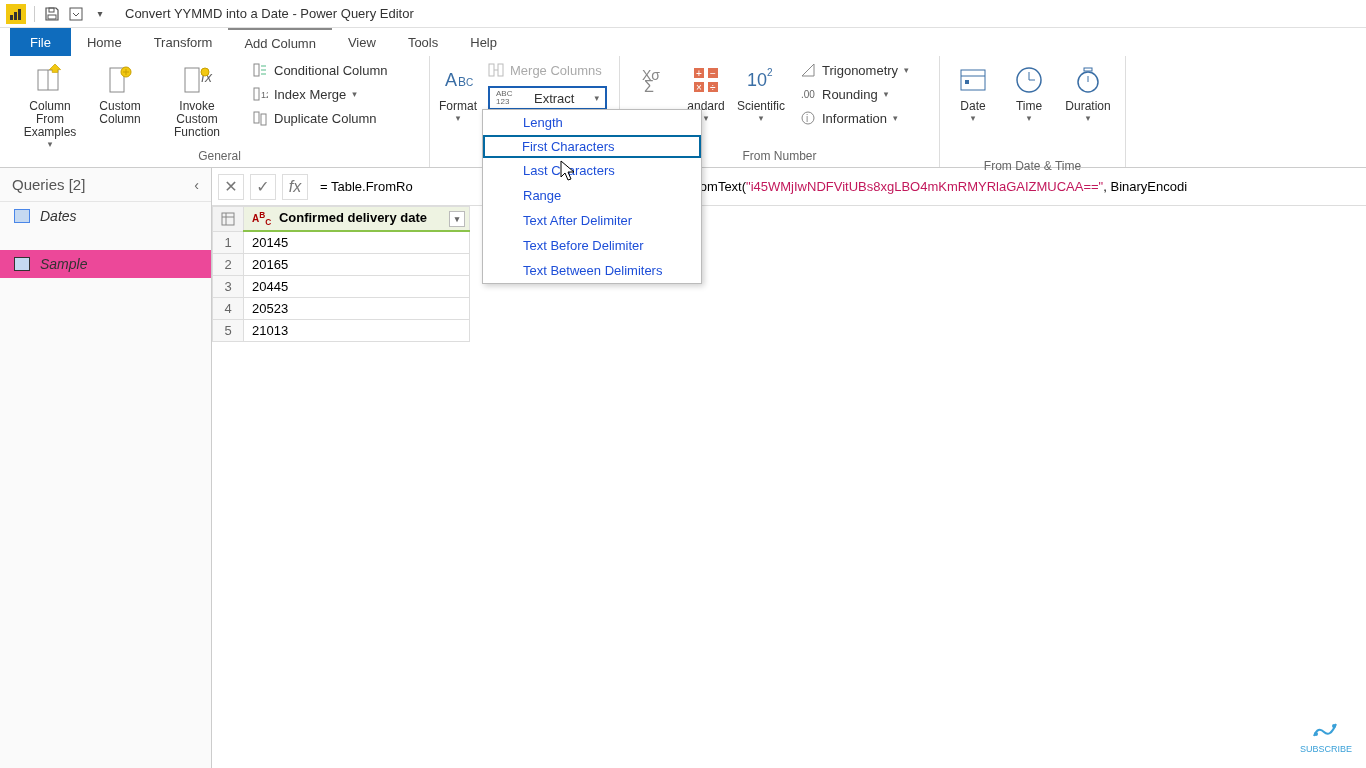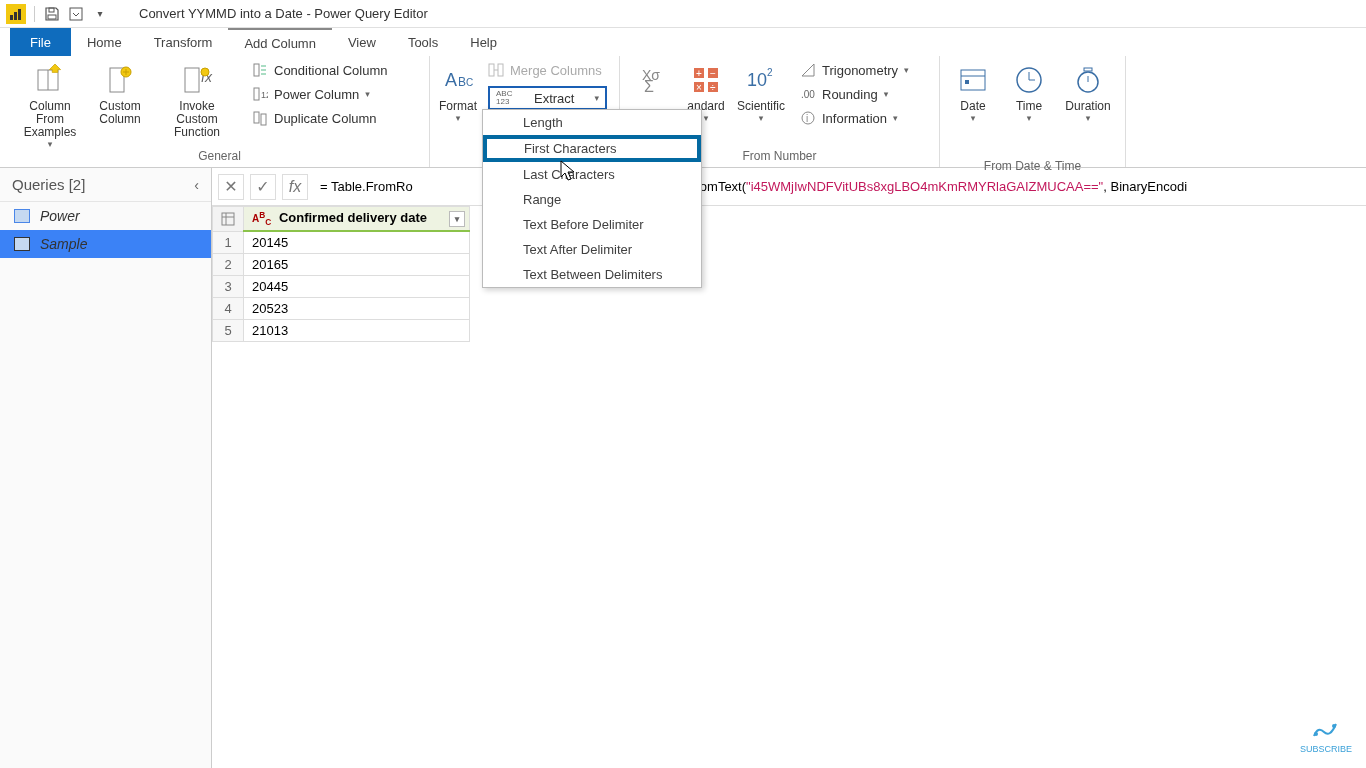--- a/index.html
+++ b/index.html
@@ -2,21 +2,21 @@
 <html><head>
 <meta charset="utf-8">
 <style>
 * { margin: 0; padding: 0; box-sizing: border-box; font-family: "Segoe UI", Tahoma, sans-serif; }
 body { background: #fff; width: 1366px; height: 768px; overflow: hidden; position: relative; }
 
 
 .titlebar { height: 28px; background: #fff; display: flex; align-items: center; padding: 0 6px; gap: 6px; border-bottom: 1px solid #e0e0e0; }
 .titlebar .app-icon { width: 20px; height: 20px; background: #f2c811; display: flex; align-items: center; justify-content: center; font-size: 12px; }
 .titlebar .qat-icon { width: 18px; height: 18px; color: #555; display: flex; align-items: center; justify-content: center; }
-.titlebar .title-text { margin-left: 24px; font-size: 13px; color: #333; }
+.titlebar .title-text { margin-left: 10px; font-size: 13px; color: #333; }
 .titlebar .qat-sep { border-left: 1px solid #ccc; height: 16px; margin: 0 2px; }
 
 
 .ribbon-tabs { height: 28px; background: #fff; display: flex; align-items: stretch; padding-left: 10px; }
 .ribbon-tabs .tab { padding: 0 16px; display: flex; align-items: center; font-size: 13px; color: #444; cursor: pointer; }
 .ribbon-tabs .tab.file { background: #0f6cbd; color: #fff; padding: 0 20px; }
 .ribbon-tabs .tab.active { background: #fff; border-top: 2px solid #888; font-weight: 400; }
 
 
 .ribbon { height: 112px; background: #fff; border-bottom: 1px solid #ccc; display: flex; position: relative; padding-left: 10px; }
@@ -32,34 +32,34 @@
 .stack { display: flex; flex-direction: column; gap: 4px; justify-content: center; }
 .small-btn { display: flex; align-items: center; gap: 6px; font-size: 13px; color: #333; padding: 2px 4px; cursor: pointer; white-space: nowrap; }
 .small-btn .icn { width: 16px; height: 16px; display: inline-flex; align-items: center; justify-content: center; }
 .small-btn.disabled { color: #aaa; }
 
 .extract-btn { border: 2px solid #1a5fb4; padding: 2px 6px; display: flex; align-items: center; gap: 20px; background: #fff; }
 .extract-btn .mini-icon { width: 18px; display: inline-flex; flex-direction: column; font-size: 8px; line-height: 8px; color: #666; }
 
 
 .dropdown { position: absolute; top: 53px; left: 482px; width: 220px; background: #fff; border: 1px solid #bbb; box-shadow: 2px 2px 6px rgba(0,0,0,0.2); z-index: 100; }
-.dropdown .item { padding: 5px 20px 5px 40px; font-size: 13px; color: #404040; cursor: pointer; }
-.dropdown .item.highlighted { border: 4px solid #0369a1; padding: 2px 17px 2px 37px; font-weight: 500; }
+.dropdown .item { padding: 5px 20px 5px 40px; font-size: 13px; color: #1d4ed8; cursor: pointer; }
+.dropdown .item.highlighted { border: 2px solid #0369a1; padding: 2px 17px 2px 37px; font-weight: 500; }
 
 
 .cursor { position: absolute; top: 160px; left: 560px; z-index: 200; pointer-events: none; }
 
 
 .workarea { display: flex; height: calc(768px - 28px - 28px - 112px); }
 .queries-panel { width: 212px; border-right: 1px solid #ccc; background: #fafafa; display: flex; flex-direction: column; }
 .queries-header { display: flex; align-items: center; justify-content: space-between; padding: 8px 12px; font-size: 15px; color: #555; border-bottom: 1px solid #e5e5e5; }
 .queries-header .collapse { cursor: pointer; color: #666; font-size: 14px; }
 .query-item { display: flex; align-items: center; gap: 10px; padding: 6px 14px; font-size: 14px; color: #333; cursor: pointer; }
 .query-item .tbl-icon { width: 16px; height: 14px; border: 1px solid #4a86e8; background: linear-gradient(#c5d9f1,#c5d9f1); position: relative; }
-.query-item.selected { background: #3b82f6; }
+.query-item.selected { background: #ec4899; margin-top: 20px; }
 .query-item.selected .tbl-icon { border-color: #333; }
 .query-item .name { font-style: italic; }
 
 .main { flex: 1; display: flex; flex-direction: column; }
 .formula-row { height: 38px; display: flex; align-items: center; border-bottom: 1px solid #ddd; padding: 0 6px; gap: 6px; }
 .fb-btn { width: 26px; height: 26px; border: 1px solid #ddd; display: flex; align-items: center; justify-content: center; color: #777; cursor: pointer; }
 .formula-text { flex: 1; font-family: Consolas, monospace; font-size: 13px; white-space: nowrap; overflow: hidden; padding-left: 6px; }
 .formula-text .str { color: #c2185b; }
 
 .grid { display: flex; align-items: flex-start; }
@@ -161,21 +161,21 @@
             </span>
           <span>Conditional Column</span>
         </div>
         <div class="small-btn">
           <span class="icn">
               <svg width="16" height="16" viewBox="0 0 16 16">
                 <rect x="2" y="2" width="5" height="12" fill="none" stroke="#888"></rect>
                 <text x="9" y="12" font-size="9" fill="#666">123</text>
               </svg>
             </span>
-          <span>Power Column</span>
+          <span>Index Merge</span>
           <span style="font-size:9px;color:#666;">▾</span>
         </div>
         <div class="small-btn">
           <span class="icn">
               <svg width="16" height="16" viewBox="0 0 16 16">
                 <rect x="2" y="2" width="5" height="11" fill="none" stroke="#888"></rect>
                 <rect x="9" y="4" width="5" height="11" fill="none" stroke="#888"></rect>
               </svg>
             </span>
           <span>Duplicate Column</span>
@@ -332,42 +332,42 @@
       </div>
     </div>
     <div class="group-label">From Date &amp; Time</div>
   </div>
 
   <div class="dropdown">
     <div class="item">Length</div>
     <div class="item highlighted">First Characters</div>
     <div class="item">Last Characters</div>
     <div class="item">Range</div>
+    <div class="item">Text After Delimiter</div>
     <div class="item">Text Before Delimiter</div>
-    <div class="item">Text After Delimiter</div>
     <div class="item">Text Between Delimiters</div>
   </div>
 </div>
 
 <div class="cursor">
   <svg width="18" height="22" viewBox="0 0 18 22">
       <path d="M1 1l0 16 4-4 3 7 3-1-3-7 6 0z" fill="#fff" stroke="#000" stroke-width="1"></path>
     </svg>
 </div>
 
 <div class="workarea">
 
   <div class="queries-panel">
     <div class="queries-header">
       <span>Queries [2]</span>
       <span class="collapse">‹</span>
     </div>
     <div class="query-item">
       <span class="tbl-icon"></span>
-      <span class="name">Power</span>
+      <span class="name">Dates</span>
     </div>
     <div class="query-item selected">
       <span class="tbl-icon"></span>
       <span class="name">Sample</span>
     </div>
   </div>
 
   <div class="main">
 
     <div class="formula-row">

